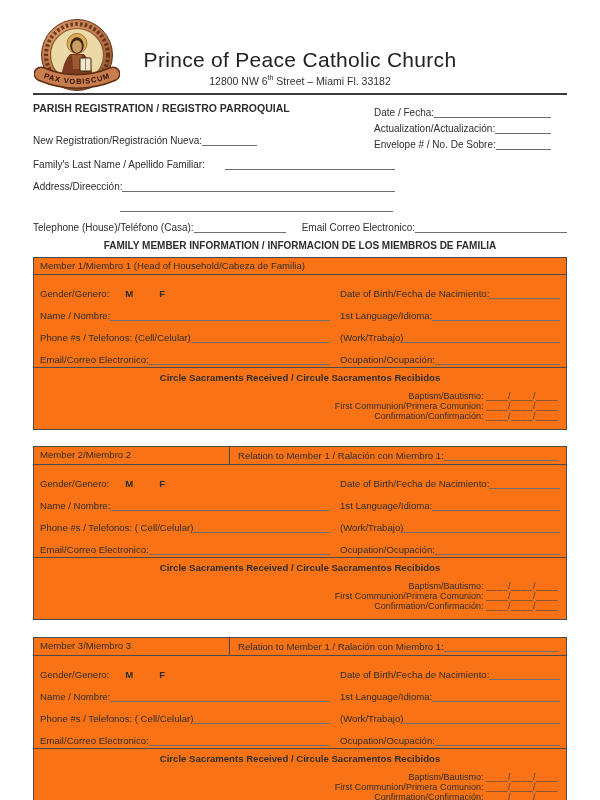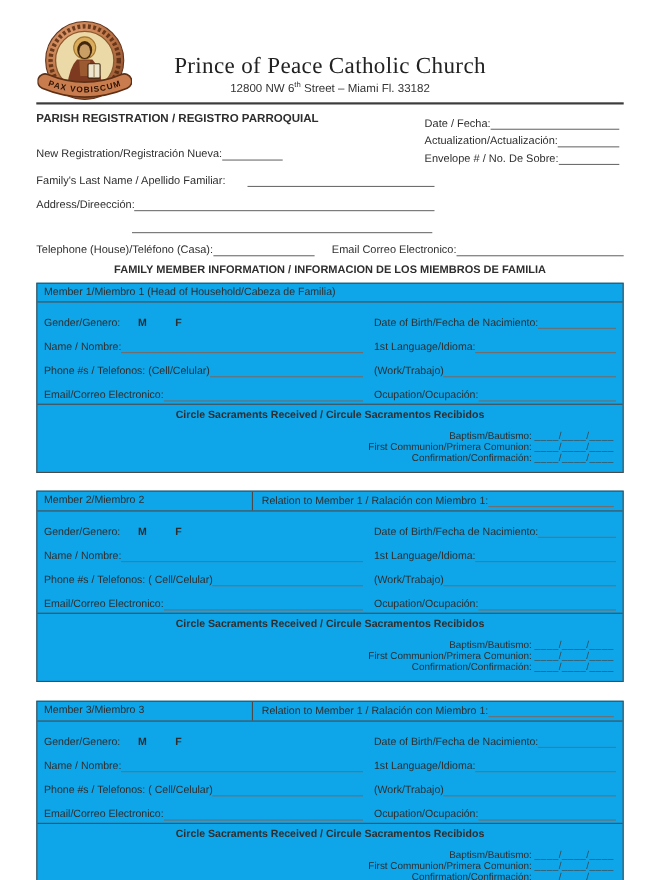--- a/index.html
+++ b/index.html
@@ -3,45 +3,45 @@
 <meta charset="utf-8">
 <style>
   html,body { margin:0; padding:0; background:#ffffff; }
   .page { position:relative; width:600px; height:800px; background:#fff; overflow:hidden;
           font-family:"Liberation Sans", sans-serif; color:#2e2e2e; }
   .sheet { position:absolute; left:33px; top:16px; width:534px; }
 
   
   .header { position:relative; border-bottom:2px solid #3c3c3c; padding-bottom:6px; }
   .logo { position:absolute; left:1px; top:1px; }
-  .church-name { text-align:center; font-family:Liberation Serif, serif; font-size:21px;
+  .church-name { text-align:center; font-family:Liberation Sans, sans-serif; font-size:21px;
                  line-height:1; padding-top:33px; color:#222; letter-spacing:0.3px; }
   .church-address { text-align:center; font-size:10.5px; margin-top:4px; color:#333; }
   .church-address sup { font-size:7px; }
 
   
   .topform { position:relative; margin-top:7px; font-size:10px; }
   .ln { display:inline-block; border-bottom:1px solid #6e6e6e; height:11px; }
   .grow { flex:1 1 auto; }
   .frow { display:flex; align-items:flex-end; }
   .lbl { white-space:nowrap; }
-  .tf-right { position:absolute; right:4px; top:0; width:177px; }
+  .tf-right { position:absolute; right:16px; top:0; width:177px; }
   .tf-right .frow { height:16px; }
   .reg-title { font-weight:bold; font-size:10.5px; height:15px; }
   .newreg-row { margin-top:13px; height:16px; }
   .family-row { margin-top:12px; width:362px;gap:20px; }
   .addr-row { margin-top:10px; width:362px; }
   .addr-line2 { margin-left:87px; width:273px; border-bottom:1px solid #6e6e6e; height:11px; margin-top:8px; }
   .phone-row { margin-top:3px; height:18px; }
   .spacer16 { width:16px; }
 
   .family-title { text-align:center; font-weight:bold; font-size:10px; margin-top:7px; }
 
   
-  .member-box { border:1px solid #4a4a4a; margin-top:6px; background:#0ea5e9; }
+  .member-box { border:1px solid #4a4a4a; margin-top:6px; background:#f97316; }
   .member-box.m2 { margin-top:16px; }
   .member-box.m3 { margin-top:17px; }
   .mb-header { border-bottom:1px solid #4a4a4a; font-size:9.6px; padding:2px 6px 3px; }
   .mb-header.split { display:flex; padding:0; align-items:stretch; }
   .mb-h-left { width:196px; border-right:1px solid #4a4a4a; padding:2px 6px 3px; box-sizing:border-box; }
   .mb-h-right { flex:1; display:flex; align-items:flex-end; padding:2px 8px 3px; }
   .mb-body { padding:2px 6px 2px; font-size:9.6px; }
   .mrow { display:flex; align-items:flex-end; height:22px; }
   .m-left { width:300px; display:flex; align-items:flex-end; padding-right:10px; box-sizing:border-box; }
   .m-right { flex:1; display:flex; align-items:flex-end; }

